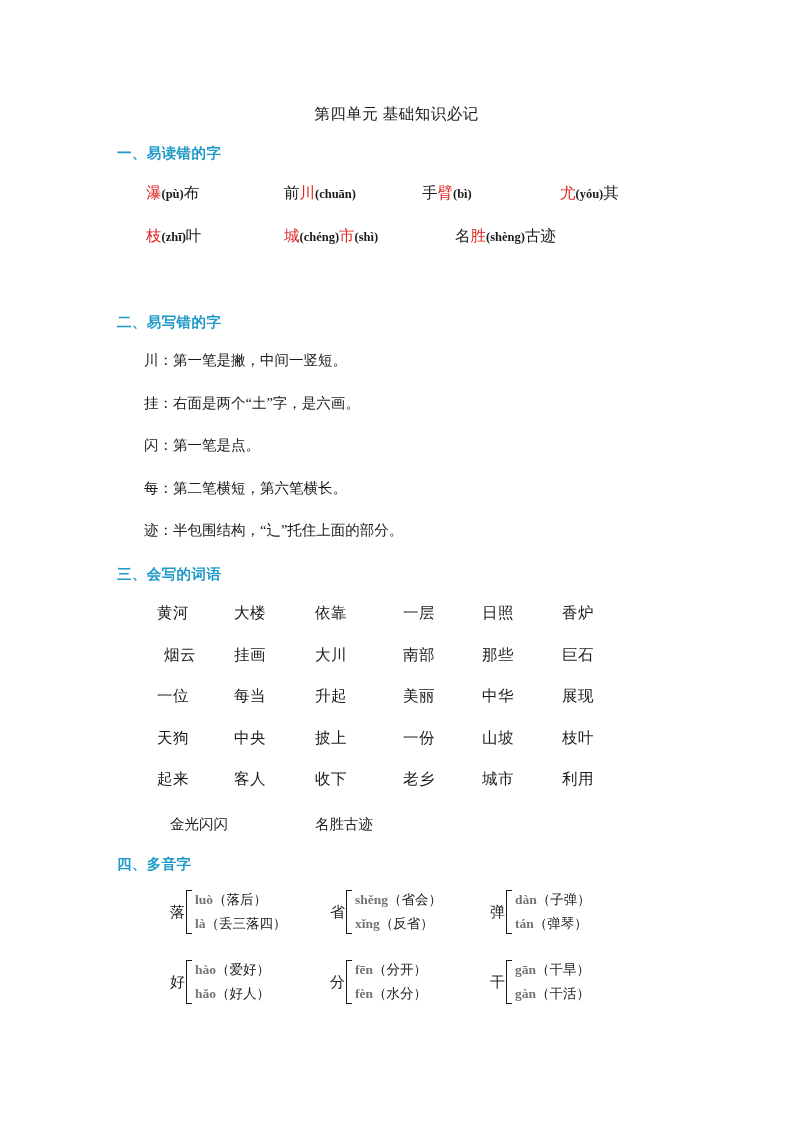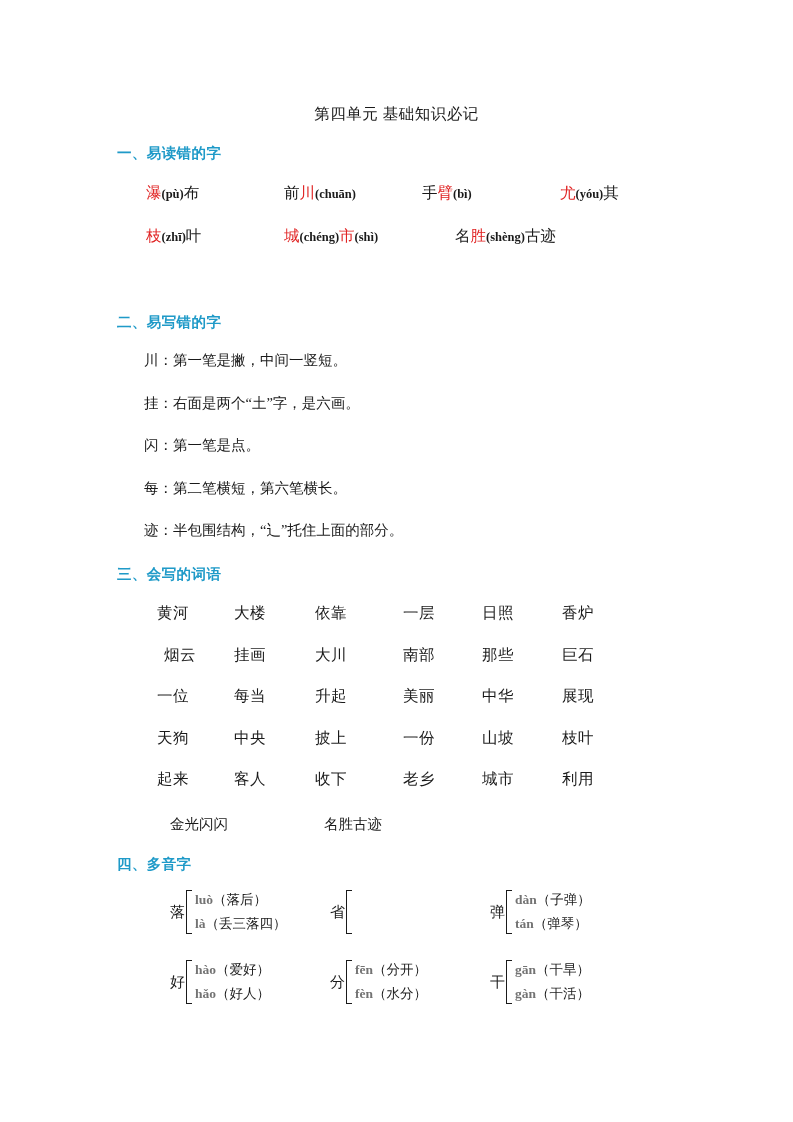--- a/index.html
+++ b/index.html
@@ -259,39 +259,43 @@
       <div class="s3-row">
         <div class="s3-cell" style="left: 157px;">起来</div>
         <div class="s3-cell" style="left: 234px;">客人</div>
         <div class="s3-cell" style="left: 315px;">收下</div>
         <div class="s3-cell" style="left: 403px;">老乡</div>
         <div class="s3-cell" style="left: 482px;">城市</div>
         <div class="s3-cell" style="left: 562px;">利用</div>
       </div>
       <div class="s3-phrases">
         <div class="s3-phrase" style="left: 170px;">金光闪闪</div>
-        <div class="s3-phrase" style="left: 324px;">名胜古迹</div>
+        <div class="s3-phrase" style="left: 315px;">名胜古迹</div>
       </div>
     </div>
 
   <div class="section-heading" style="top:855px;">四、多音字</div>
 
   <div class="s4" id="s4">
       <div class="s4-row">
         <div class="poly" style="left: 170px; top: 0px;">
           <span class="poly-char">落</span>
           <span class="poly-brace"></span>
           <span class="poly-items">
             <span class="poly-item"><span class="pin">luò</span><span class="ex">（落后）</span></span>
             <span class="poly-item"><span class="pin">là</span><span class="ex">（丢三落四）</span></span>
           </span>
         </div>
         <div class="poly" style="left: 330px; top: 0px;">
           <span class="poly-char">省</span>
           <span class="poly-brace"></span>
+          <span class="poly-items">
+            <span class="poly-item"><span class="pin">shěng</span><span class="ex">（省会）</span></span>
+            <span class="poly-item"><span class="pin">xǐng</span><span class="ex">（反省）</span></span>
+          </span>
         </div>
         <div class="poly" style="left: 490px; top: 0px;">
           <span class="poly-char">弹</span>
           <span class="poly-brace"></span>
           <span class="poly-items">
             <span class="poly-item"><span class="pin">dàn</span><span class="ex">（子弹）</span></span>
             <span class="poly-item"><span class="pin">tán</span><span class="ex">（弹琴）</span></span>
           </span>
         </div>
       </div>

